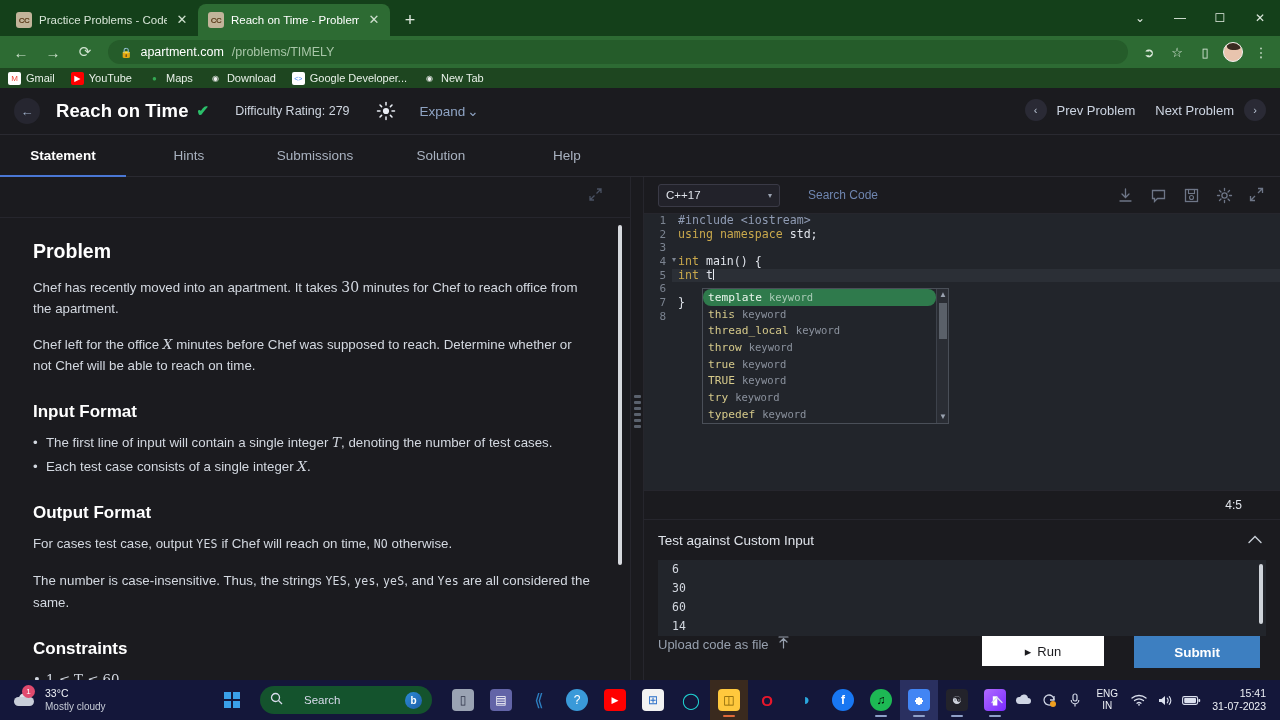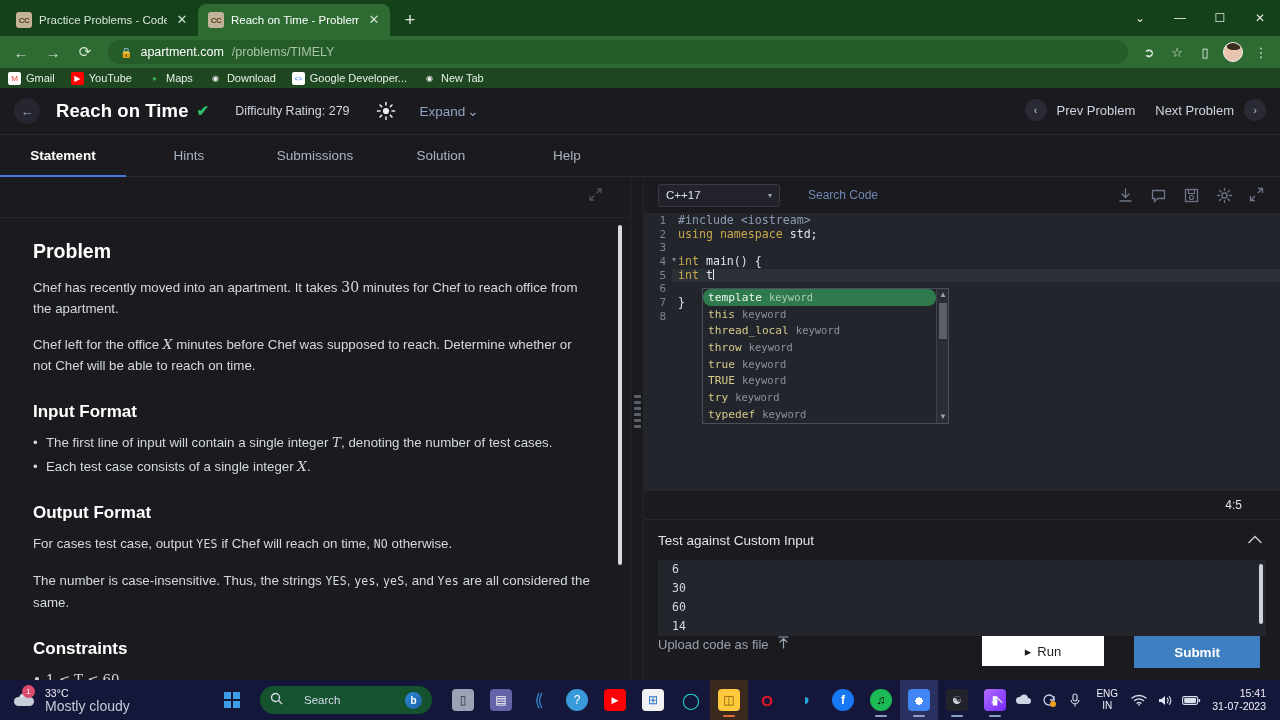--- a/index.html
+++ b/index.html
@@ -143,21 +143,21 @@
   .btn-submit { margin-left:10px; width:126px; height:32px; background:#3d7fc1; color:#ffffff; font-size:13.5px; font-weight:bold; display:flex; align-items:center; justify-content:center; border:none; }
 
   
   .taskbar { position:absolute; left:0; top:680px; width:1280px; height:40px; background:#14173a; display:flex; align-items:center; }
   .weather { display:flex; align-items:center; gap:7px; padding-left:12px; width:200px; }
   .cloudico { position:relative; width:26px; height:20px; }
   .cloudico .c1 { position:absolute; left:2px; top:7px; width:20px; height:9px; background:#c8ced8; border-radius:6px; }
   .cloudico .c2 { position:absolute; left:7px; top:3px; width:12px; height:11px; background:#dce1e8; border-radius:50%; }
   .badge { position:absolute; left:10px; top:-5px; width:13px; height:13px; border-radius:50%; background:#e04a6e; color:#fff; font-size:8px; display:flex; align-items:center; justify-content:center; }
   .wtext { font-size:10.5px; color:#eef1f6; line-height:13px; }
-  .wtext .sub { color:#c6cbd6; font-size:14px; }
+  .wtext .sub { color:#c6cbd6; font-size:10px; }
 
   .tb-center { position:absolute; left:214px; top:0; height:40px; display:flex; align-items:center; gap:0; }
   .winlogo { width:36px; height:40px; display:flex; align-items:center; justify-content:center; }
   .winlogo i { display:block; width:7px; height:7px; background:#3aa0e8; }
   .winlogo .grid { display:grid; grid-template-columns:7px 7px; grid-template-rows:7px 7px; gap:2px; }
   .searchbox { width:172px; height:28px; background:#14532d; border-radius:15px; display:flex; align-items:center; gap:21px; padding:0 10px; margin-left:10px; }
   .searchbox .lbl { font-size:11.5px; color:#d9dced; flex:1; }
   .bingico { width:17px; height:17px; border-radius:50%; background:linear-gradient(135deg,#2b8ad6,#1e5fa8); color:#fff; font-size:10px; display:flex; align-items:center; justify-content:center; font-weight:bold; }
 
   .tapps { display:flex; align-items:center; gap:0; margin-left:12px; }

